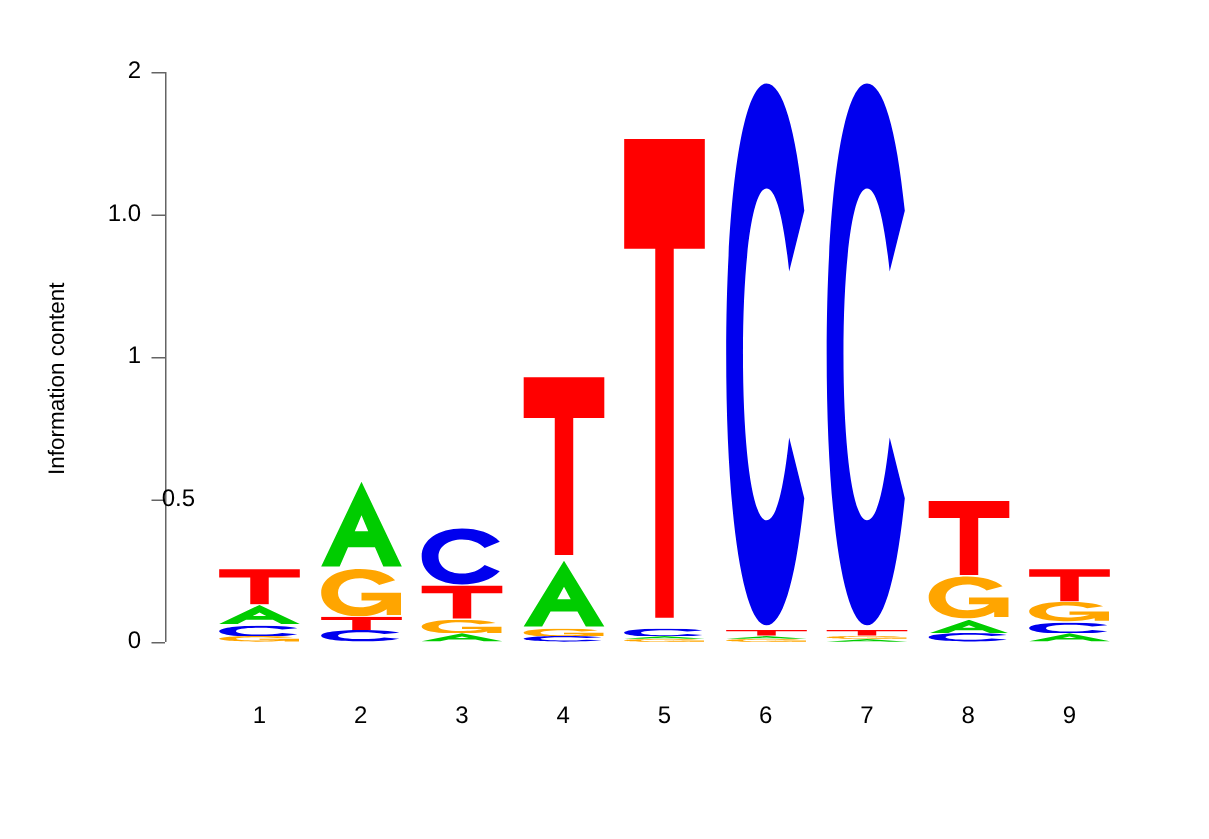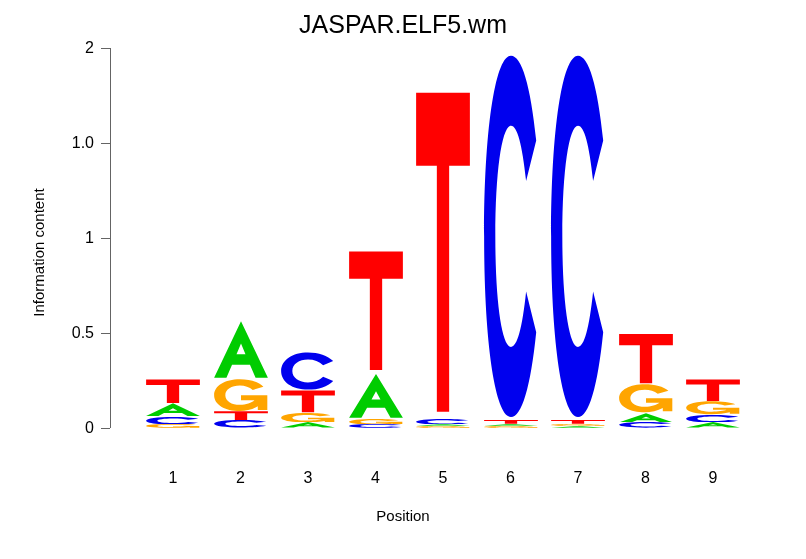--- a/index.html
+++ b/index.html
@@ -32,36 +32,34 @@
   .axis-line{position:absolute;background:#646464;}
   .tick{position:absolute;background:#646464;height:1px;width:9px;}
   .letter{position:absolute;overflow:hidden;}
   .letter svg{display:block;width:100%;height:100%;}
 </style>
 </head>
 <body>
 
 <div id="plot">
 
-  <div class="title">JASPAR.ELF5.wm</div>
 
   <div class="ylab">Information content</div>
-  <div class="xlab">Position</div>
 
   <div id="axis-layer">
       <div class="axis-line" style="left: 110px; top: 48px; width: 1px; height: 380px; background: rgb(100, 100, 100);"></div>
       <div class="tick" style="left: 101px; top: 428px; background: rgb(100, 100, 100);"></div>
       <div class="tick" style="left: 101px; top: 333px; background: rgb(100, 100, 100);"></div>
       <div class="tick" style="left: 101px; top: 238px; background: rgb(100, 100, 100);"></div>
       <div class="tick" style="left: 101px; top: 143px; background: rgb(100, 100, 100);"></div>
       <div class="tick" style="left: 101px; top: 48px; background: rgb(100, 100, 100);"></div>
     </div>
   <div id="ytick-layer">
       <div class="ytick-label" style="right: 712px; top: 420px;">0</div>
-      <div class="ytick-label" style="right: 712px; top: 325px;">0.5</div>
+      <div class="ytick-label" style="right: 676px; top: 325px;">0.5</div>
       <div class="ytick-label" style="right: 712px; top: 230px;">1</div>
       <div class="ytick-label" style="right: 712px; top: 135px;">1.0</div>
       <div class="ytick-label" style="right: 712px; top: 40px;">2</div>
     </div>
   <div id="xtick-layer">
       <div class="xtick-label" style="left: 153px;">1</div>
       <div class="xtick-label" style="left: 220.5px;">2</div>
       <div class="xtick-label" style="left: 288px;">3</div>
       <div class="xtick-label" style="left: 355.5px;">4</div>
       <div class="xtick-label" style="left: 423px;">5</div>

